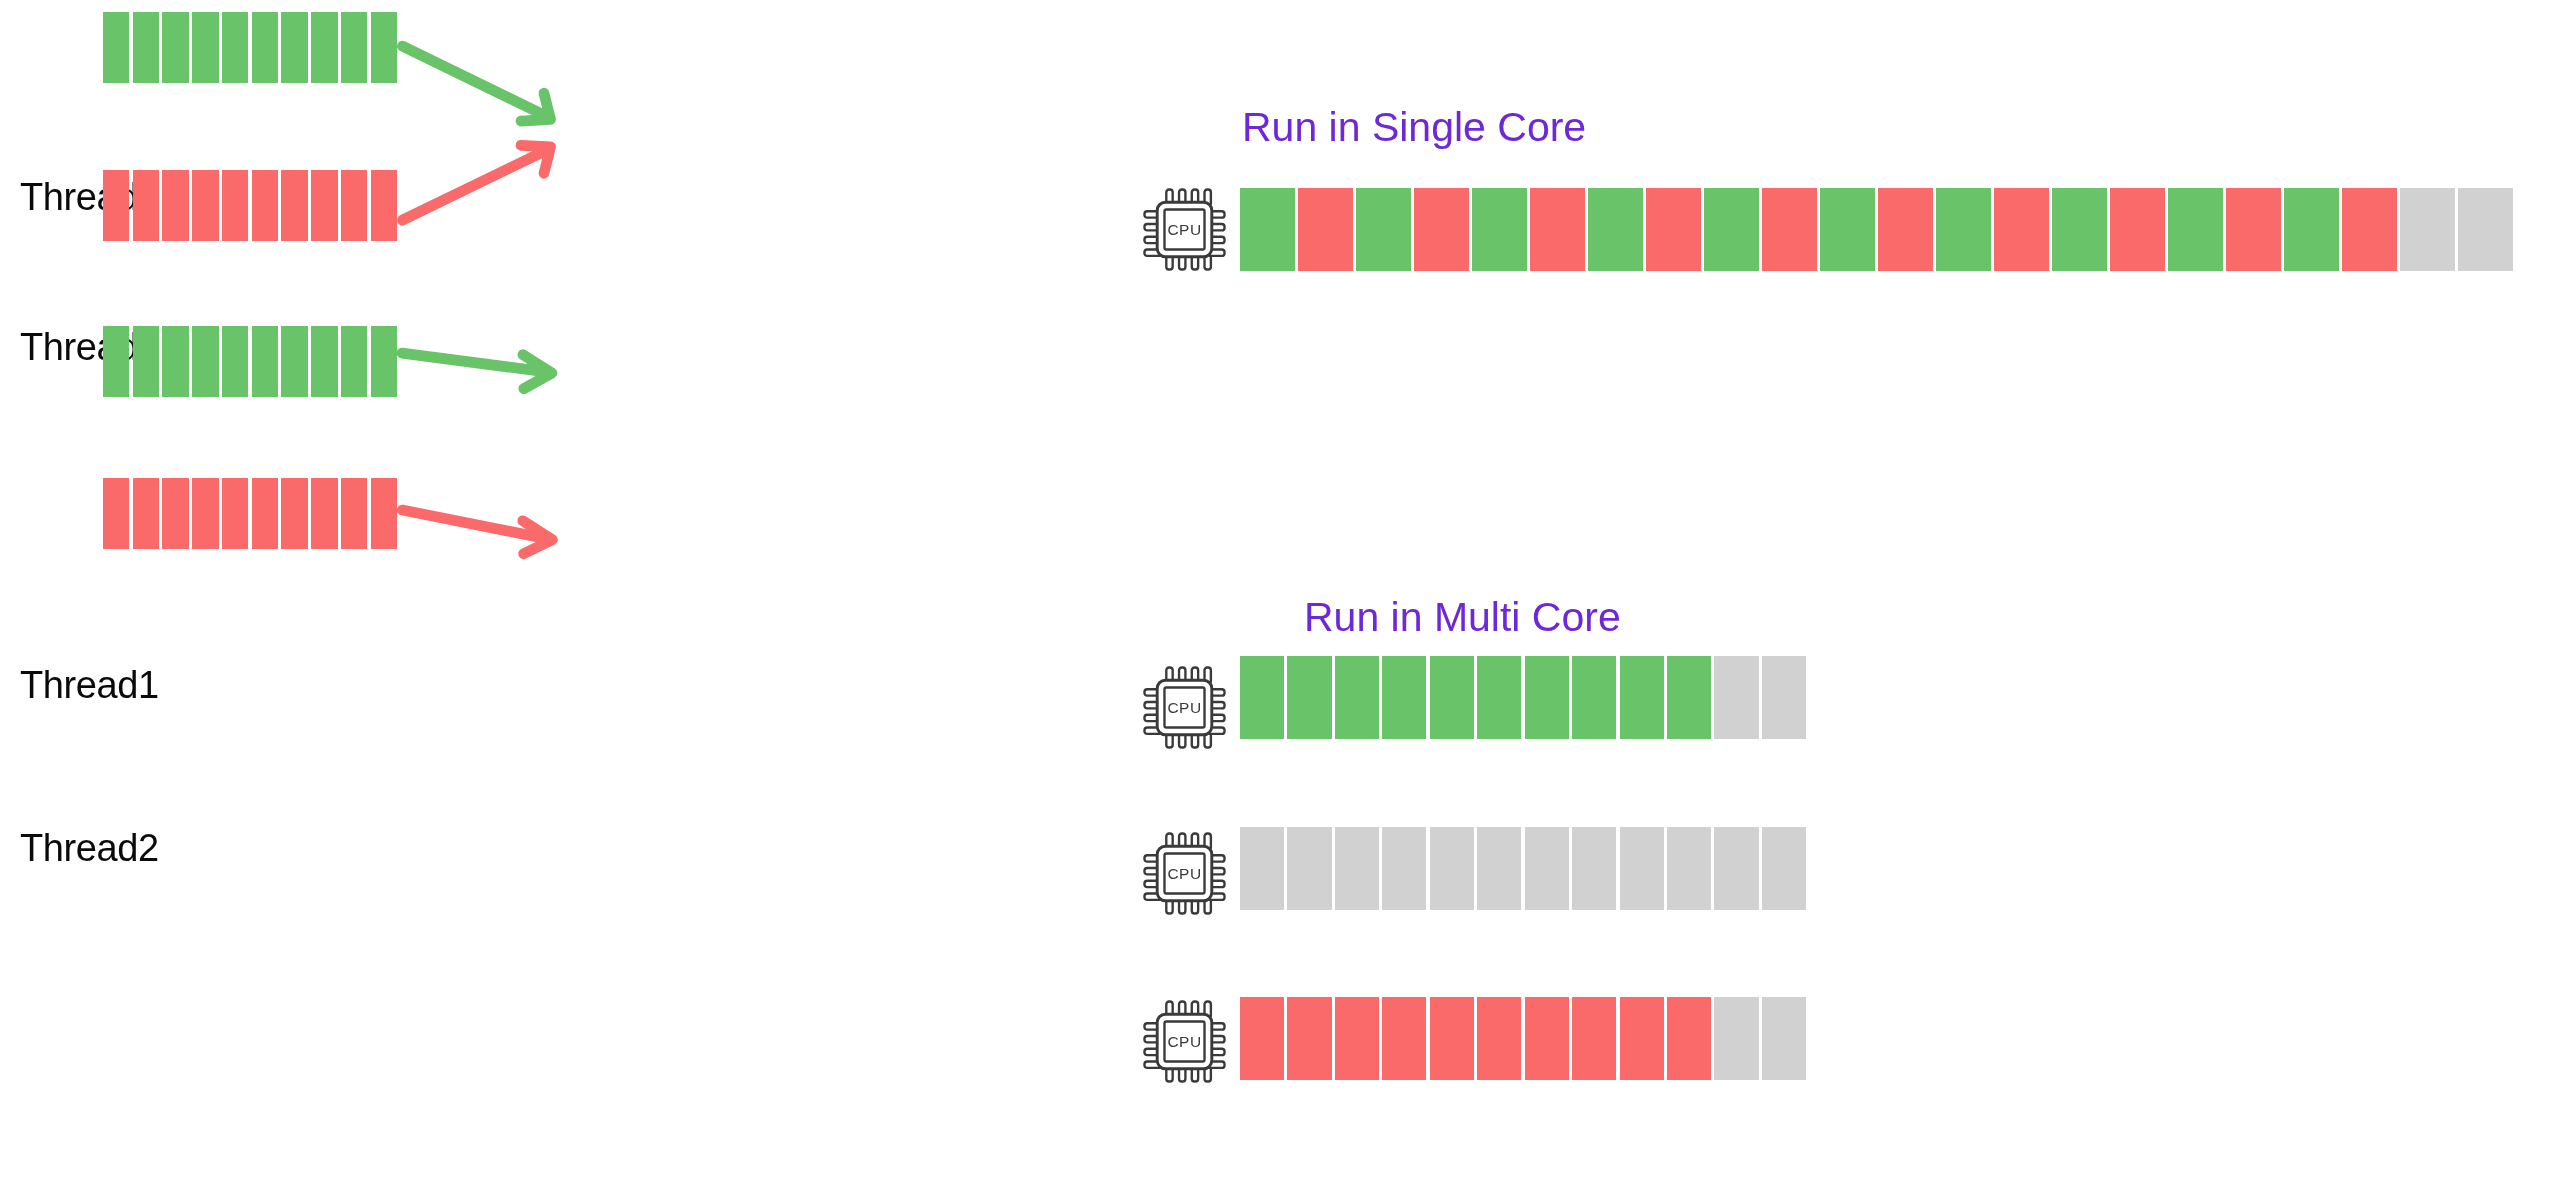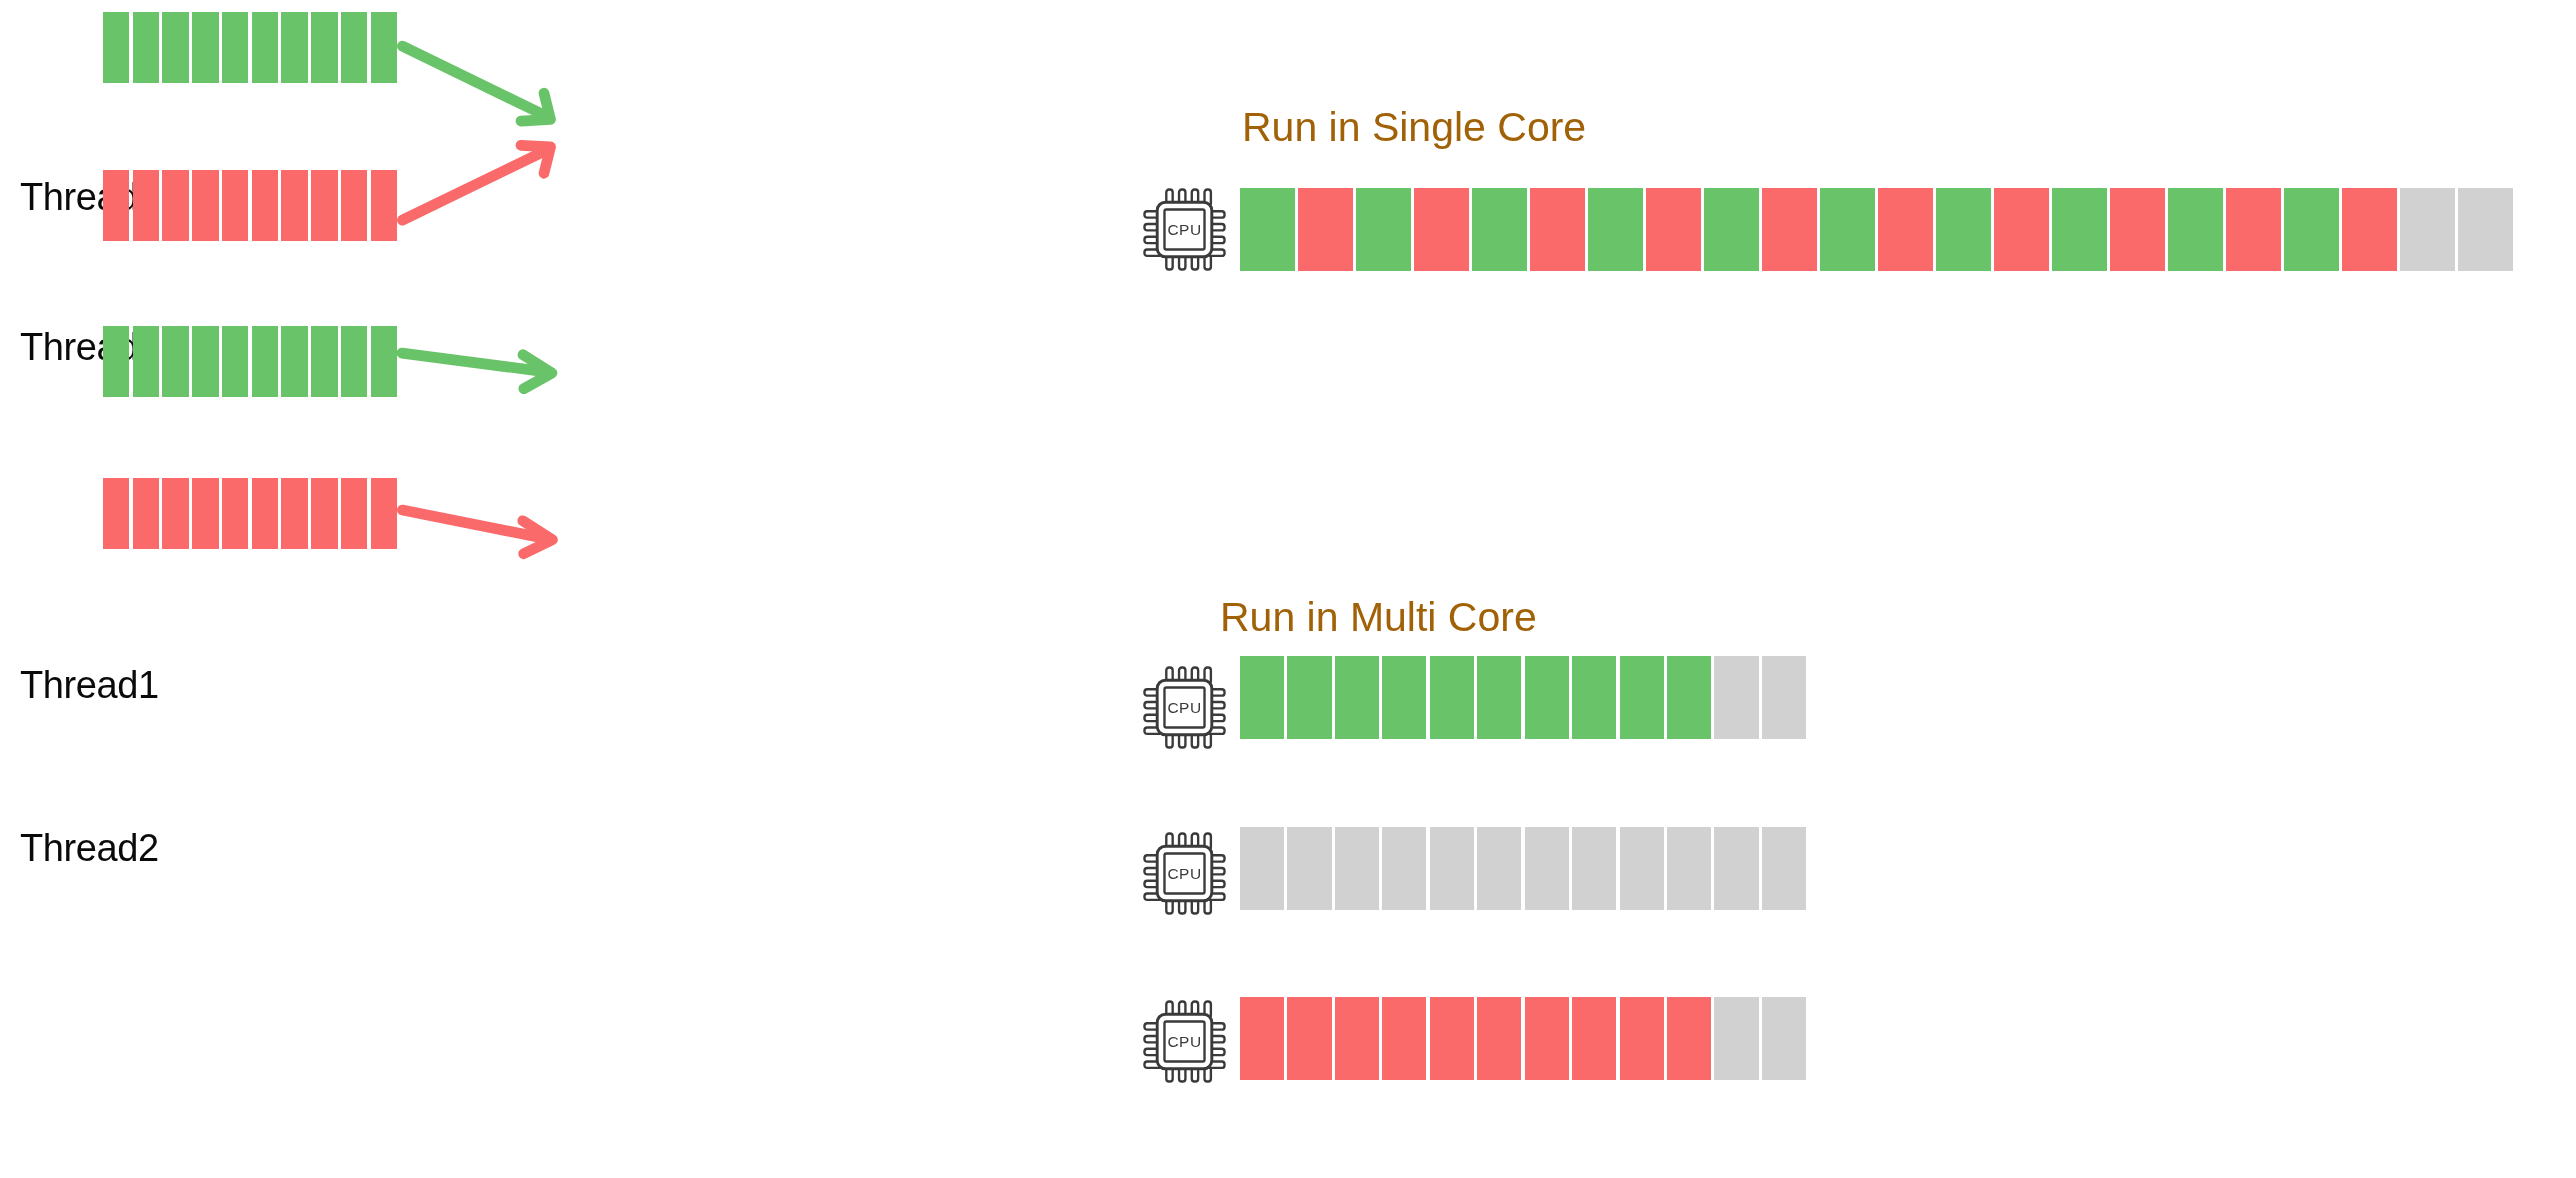--- a/index.html
+++ b/index.html
@@ -43,21 +43,21 @@
     box-sizing: border-box;
   }
   .bar .seg:last-child { margin-right: 0; }
 
   
   .section-title {
     position: absolute;
     font-family: "Liberation Sans", sans-serif;
     font-size: 41px;
     line-height: 1;
-    color: #a16207;
+    color: #6d28d9;
     white-space: nowrap;
   }
 
   
   .arrow-svg {
     position: absolute;
     overflow: visible;
     pointer-events: none;
   }
 
@@ -160,21 +160,21 @@
       <div class="seg" style="background: rgb(105, 195, 104);"></div>
       <div class="seg" style="background: rgb(250, 106, 106);"></div>
       <div class="seg" style="background: rgb(105, 195, 104);"></div>
       <div class="seg" style="background: rgb(250, 106, 106);"></div>
       <div class="seg" style="background: rgb(105, 195, 104);"></div>
       <div class="seg" style="background: rgb(250, 106, 106);"></div>
       <div class="seg" style="background: rgb(209, 209, 209);"></div>
       <div class="seg" style="background: rgb(209, 209, 209);"></div>
     </div>
 
-  <div class="section-title" style="left:1220px; top:597px;">Run in Multi Core</div>
+  <div class="section-title" style="left:1304px; top:597px;">Run in Multi Core</div>
 
   <div class="thread-label" style="left:20px; top:666px;">Thread1</div>
 
   <div class="bar" id="mc-thread1-bar" style="left:103px; top:326px; width:294px; height:71px;">
       <div class="seg" style="background: rgb(105, 195, 104);"></div>
       <div class="seg" style="background: rgb(105, 195, 104);"></div>
       <div class="seg" style="background: rgb(105, 195, 104);"></div>
       <div class="seg" style="background: rgb(105, 195, 104);"></div>
       <div class="seg" style="background: rgb(105, 195, 104);"></div>
       <div class="seg" style="background: rgb(105, 195, 104);"></div>

